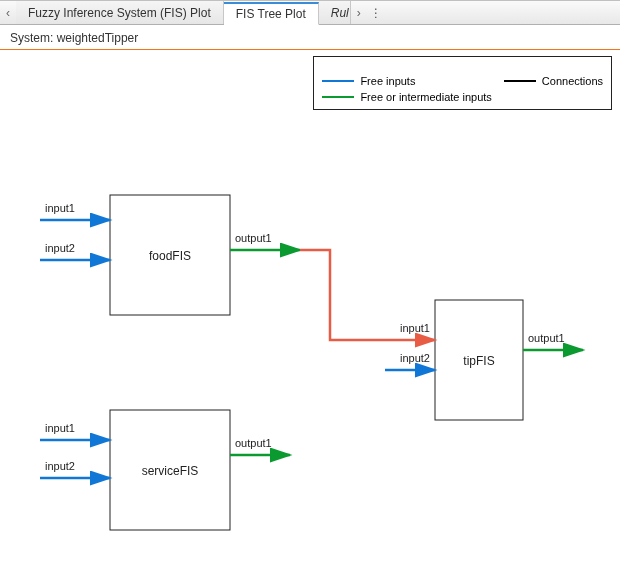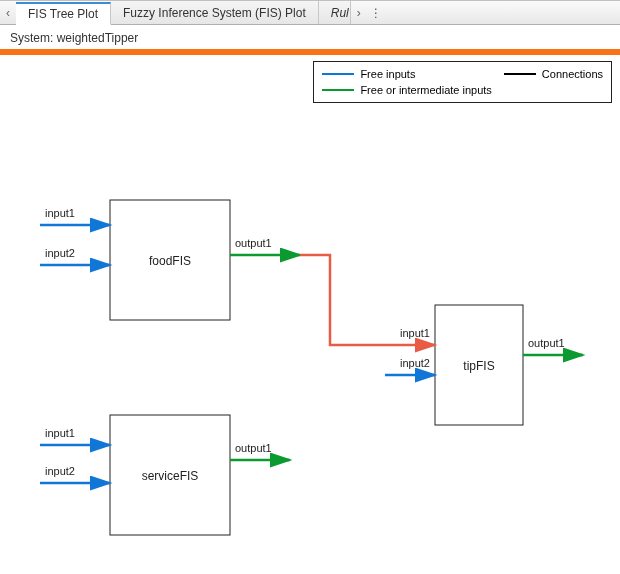--- a/index.html
+++ b/index.html
@@ -4,40 +4,40 @@
 <style>
   * { box-sizing: border-box; margin: 0; padding: 0; }
   html, body { width: 620px; height: 574px; font-family: Arial, Helvetica, sans-serif; font-size: 12px; background: #fff; overflow: hidden; }
   .root { width: 620px; height: 574px; display: flex; flex-direction: column; border-top: 1px solid #c0c0c0; }
   .tabbar { height: 24px; display: flex; align-items: stretch; border-bottom: 1px solid #b0b0b0; background: #f2f2f2; background: linear-gradient(#fafafa,#e8e8e8); }
   .tab-scroll-btn { width: 16px; display:flex; align-items:center; justify-content:center; color:#666; }
   .tab { padding: 0 12px; display:flex; align-items:center; border-right:1px solid #c7c7c7; background: linear-gradient(#f5f5f5,#e6e6e6); color:#333; white-space:nowrap; font-size:12px; cursor:pointer; }
   .tab.active { background:#fff; border-top:2px solid #3b8bd6; border-bottom:1px solid #fff; position:relative; top:1px; }
   .tab.cut { max-width:32px; overflow:hidden;font-style:italic; }
   .kebab { width:18px; display:flex; align-items:center; justify-content:center; color:#555;}
-  .subtitle { padding: 6px 10px 4px; color:#333; font-size:12px; border-bottom:6px solid #f97316; }
+  .subtitle { padding: 6px 10px 4px; color:#333; font-size:12px; border-bottom:1px solid #f97316; }
   .plot { flex:1; position:relative; background:#fff; }
-  .legend { position:absolute; top:6px; right:8px; border:1px solid #222; background:#fff; padding:4px 8px 4px 8px; font-size:11px; }
+  .legend { position:absolute; top:6px; right:8px; border:1px solid #222; background:#fff; padding:16px 8px 4px 8px; font-size:11px; }
   .legend-row { display:flex; align-items:center; gap:6px; height:16px;}
   .legend-swatch { width:32px; height:2px; }
   .legend-col { display:flex; flex-direction:column; }
   .legend-grid { display:flex; gap:12px; }
   svg { position:absolute; inset:0; }
   .node-label { font-size:12px; fill:#222; text-anchor:middle;}
   .io-label { font-size:11px; fill:#222; text-anchor:end;}
   .io-label.right { text-anchor:start; }
 </style>
 </head>
 <body>
 <div class="root">
 
   <div class="tabbar">
     <div class="tab-scroll-btn">‹</div>
+    <div class="tab">Fuzzy Inference System (FIS) Plot</div>
     <div class="tab active">FIS Tree Plot</div>
-    <div class="tab">Fuzzy Inference System (FIS) Plot</div>
     <div class="tab cut">Rul</div>
     <div class="tab-scroll-btn">›</div>
     <div class="kebab">⋮</div>
   </div>
 
   <div class="subtitle">System: weightedTipper</div>
 
   <div class="plot">
 
     <div class="legend">

